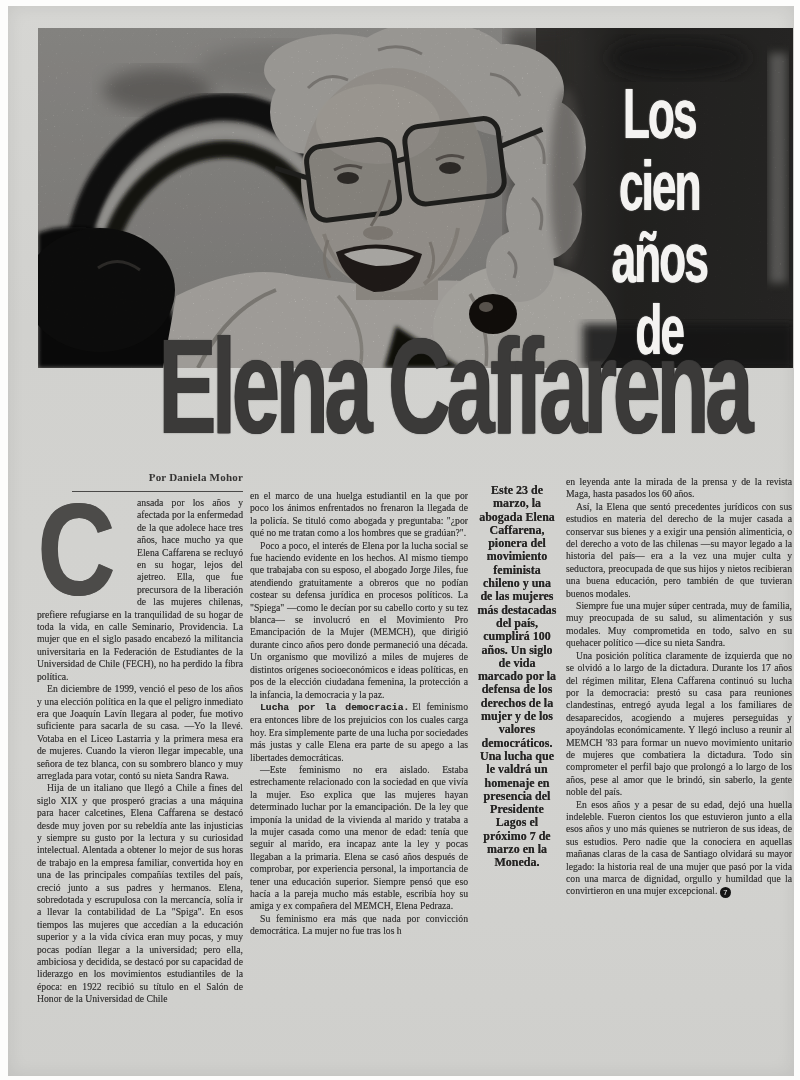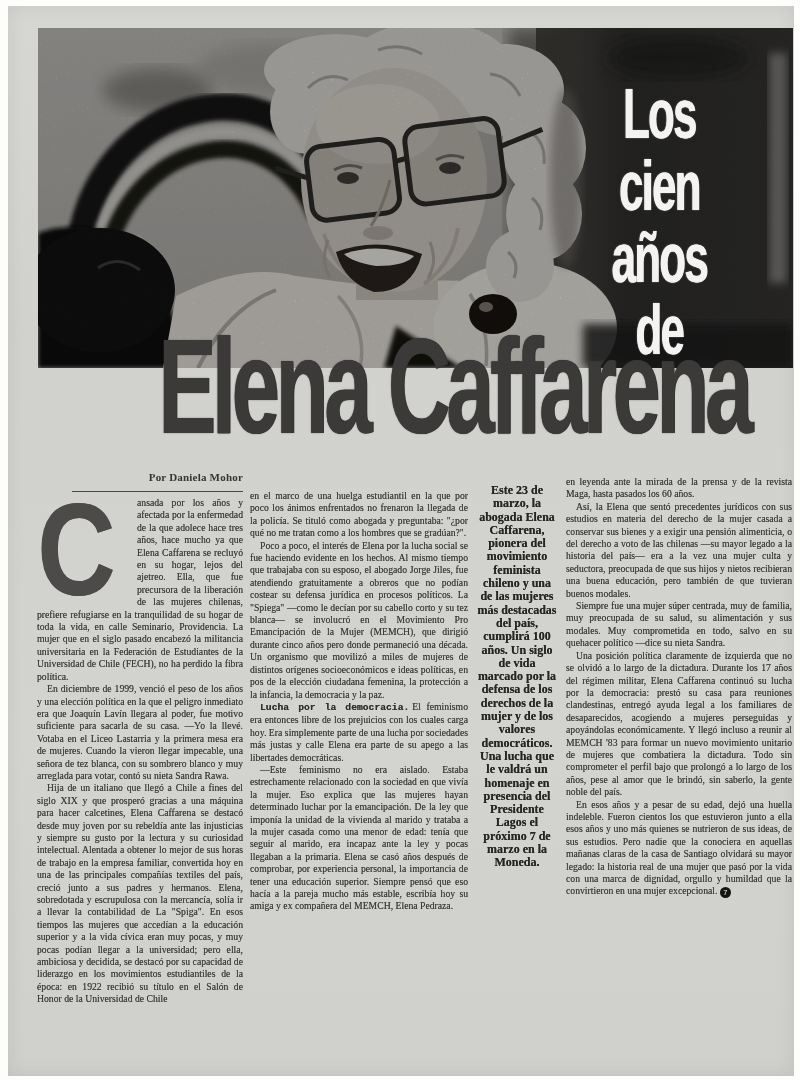--- a/index.html
+++ b/index.html
@@ -172,20 +172,21 @@
     <p class="noindent"><span class="dropcap">C</span><span>ansada por los años y afectada por la enfermedad de la que adolece hace tres años, hace mucho ya que Elena Caffarena se recluyó en su hogar, lejos del ajetreo. Ella, que fue precursora de la liberación de las mujeres chilenas, prefiere refugiarse en la tranquilidad de su hogar de toda la vida, en calle Seminario, Providencia. La mujer que en el siglo pasado encabezó la militancia universitaria en la Federación de Estudiantes de la Universidad de Chile (FECH), no ha perdido la fibra política.</span></p>
     <p>En diciembre de 1999, venció el peso de los años y una elección política en la que el peligro inmediato era que Joaquín Lavín llegara al poder, fue motivo suficiente para sacarla de su casa. —Yo la llevé. Votaba en el Liceo Lastarria y la primera mesa era de mujeres. Cuando la vieron llegar impecable, una señora de tez blanca, con su sombrero blanco y muy arreglada para votar, contó su nieta Sandra Rawa.</p>
     <p>Hija de un italiano que llegó a Chile a fines del siglo XIX y que prosperó gracias a una máquina para hacer calcetines, Elena Caffarena se destacó desde muy joven por su rebeldía ante las injusticias y siempre su gusto por la lectura y su curiosidad intelectual. Alentada a obtener lo mejor de sus horas de trabajo en la empresa familiar, convertida hoy en una de las principales compañías textiles del país, creció junto a sus padres y hermanos. Elena, sobredotada y escrupulosa con la mercancía, solía ir a llevar la contabilidad de La "Spiga". En esos tiempos las mujeres que accedían a la educación superior y a la vida cívica eran muy pocas, y muy pocas podían llegar a la universidad; pero ella, ambiciosa y decidida, se destacó por su capacidad de liderazgo en los movimientos estudiantiles de la época: en 1922 recibió su título en el Salón de Honor de la Universidad de Chile</p>
   </div>
 
   <div class="col col2">
     <p class="noindent">en el marco de una huelga estudiantil en la que por poco los ánimos enfrentados no frenaron la llegada de la policía. Se tituló como abogada y preguntaba: "¿por qué no me tratan como a los hombres que se gradúan?".</p>
     <p>Poco a poco, el interés de Elena por la lucha social se fue haciendo evidente en los hechos. Al mismo tiempo que trabajaba con su esposo, el abogado Jorge Jiles, fue atendiendo gratuitamente a obreros que no podían costear su defensa jurídica en procesos políticos. La "Spiega" —como le decían por su cabello corto y su tez blanca— se involucró en el Movimiento Pro Emancipación de la Mujer (MEMCH), que dirigió durante cinco años pero donde permaneció una década. Un organismo que movilizó a miles de mujeres de distintos orígenes socioeconómicos e ideas políticas, en pos de la elección ciudadana femenina, la protección a la infancia, la democracia y la paz.</p>
     <p><span class="subhead">Lucha por la democracia.</span><span>El feminismo era entonces libre de los prejuicios con los cuales carga hoy. Era simplemente parte de una lucha por sociedades más justas y calle Elena era parte de su apego a las libertades democráticas.</span></p>
     <p>—Este feminismo no era aislado. Estaba estrechamente relacionado con la sociedad en que vivía la mujer. Eso explica que las mujeres hayan determinado luchar por la emancipación. De la ley que imponía la unidad de la vivienda al marido y trataba a la mujer casada como una menor de edad: tenía que seguir al marido, era incapaz ante la ley y pocas llegaban a la primaria. Elena se casó años después de comprobar, por experiencia personal, la importancia de tener una educación superior. Siempre pensó que eso hacía a la pareja mucho más estable, escribía hoy su amiga y ex compañera del MEMCH, Elena Pedraza.</p>
+    <p>Su feminismo era más que nada por convicción democrática. La mujer no fue tras los h</p>
   </div>
 
   <div class="col col3">
     <div class="pullquote">Este 23 de marzo, la abogada Elena Caffarena, pionera del movimiento feminista chileno y una de las mujeres más destacadas del país, cumplirá 100 años. Un siglo de vida marcado por la defensa de los derechos de la mujer y de los valores democráticos. Una lucha que le valdrá un homenaje en presencia del Presidente Lagos el próximo 7 de marzo en la Moneda.</div>
   </div>
 
   <div class="col col4">
     <p class="noindent">en leyenda ante la mirada de la prensa y de la revista Maga, hasta pasados los 60 años.</p>
     <p>Así, la Elena que sentó precedentes jurídicos con sus estudios en materia del derecho de la mujer casada a conservar sus bienes y a exigir una pensión alimenticia, o del derecho a voto de las chilenas —su mayor legado a la historia del país— era a la vez una mujer culta y seductora, preocupada de que sus hijos y nietos recibieran una buena educación, pero también de que tuvieran buenos modales.</p>
     <p>Siempre fue una mujer súper centrada, muy de familia, muy preocupada de su salud, su alimentación y sus modales. Muy comprometida en todo, salvo en su quehacer político —dice su nieta Sandra.</p>

